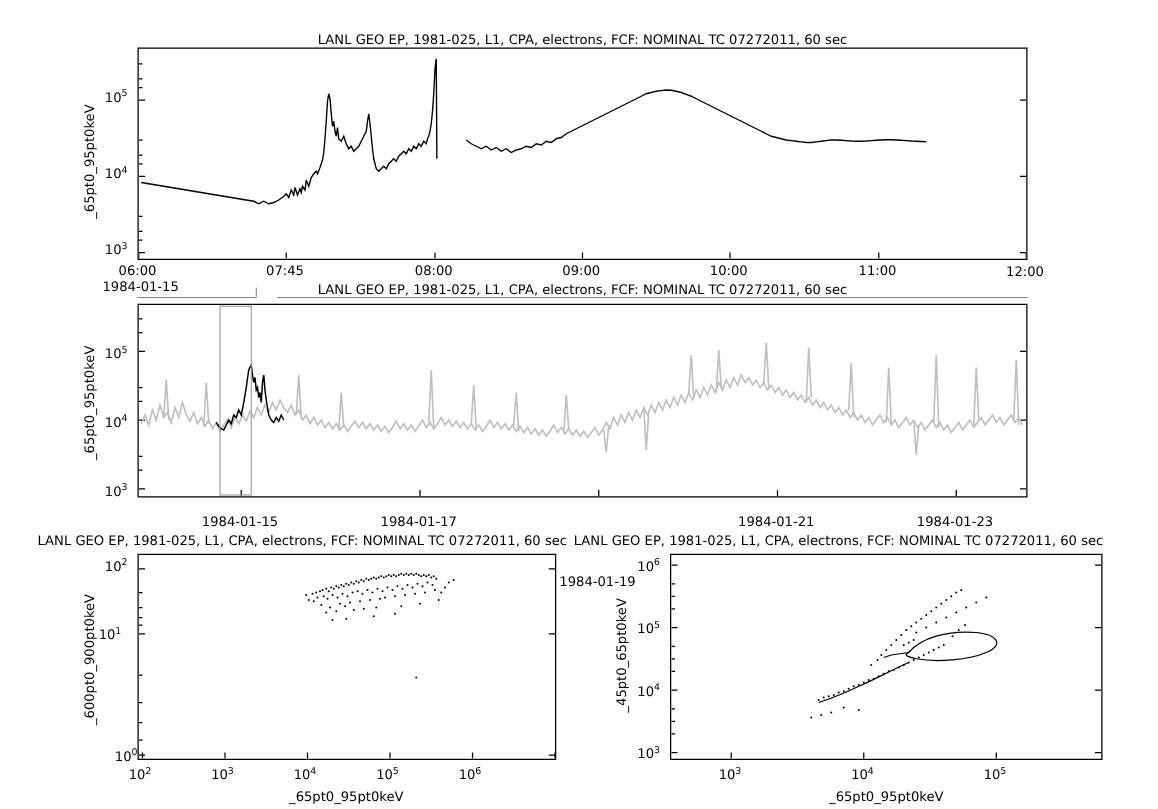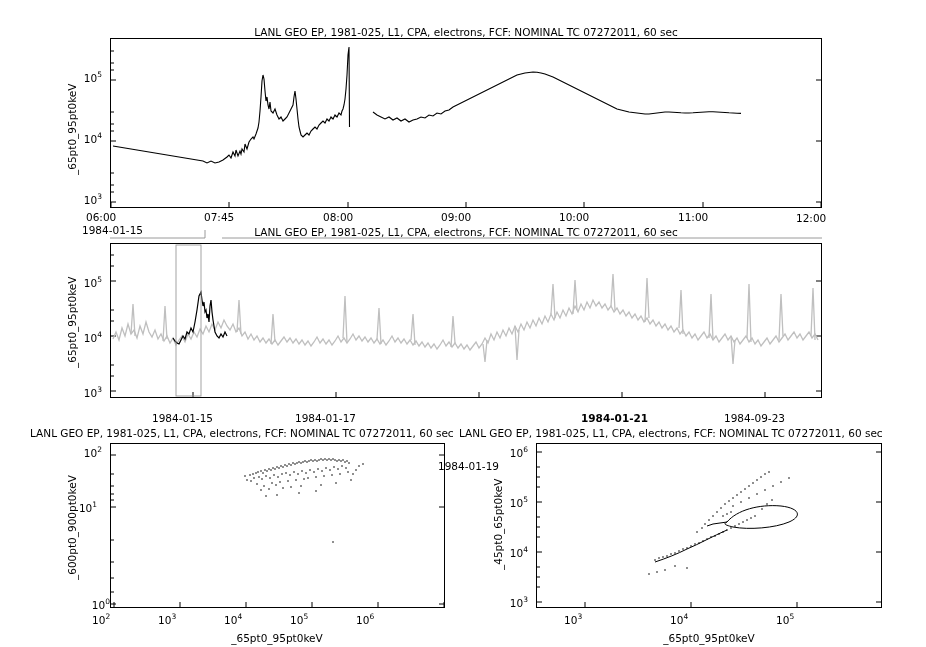--- a/index.html
+++ b/index.html
@@ -41,20 +41,21 @@
   .xlabel {
     position: absolute;
     font-size: 10.5px;
     white-space: nowrap;
     text-align: center;
   }
   .tick-label-x {
     position: absolute;
     font-size: 10.5px;
     white-space: nowrap;
+    text-align: center;
   }
   .tick-label-y {
     position: absolute;
     font-size: 10.5px;
     white-space: nowrap;
     text-align: right;
   }
   .tick-label-y sup, .tick-label-x sup {
     font-size: 7.5px;
     vertical-align: super;
@@ -182,22 +183,22 @@
 
       <polyline fill="none" stroke="#000000" stroke-width="1.2" points="62,94 64,97 66,99 68,100 70,96 72,92 74,95 76,88 78,90 80,84 82,88 84,78 86,66 88,52 90,48 91,56 92,62 93,58 94,68 95,66 96,74 97,70 98,78 99,62 100,56 101,68 102,76 103,82 104,88 105,90 106,92 108,94 110,90 112,93 114,88 116,92"></polyline>
 
       <rect x="65" y="1" width="25" height="151" fill="none" stroke="#9a9a9a" stroke-width="0.9"></rect>
     </svg>
   </div>
 
   <div class="tick-label-x" style="left:152px; top:412px; width:80px;">1984-01-15</div>
   <div class="tick-label-x" style="left:295px; top:412px; width:80px;">1984-01-17</div>
   <div class="tick-label-x" style="left:438px; top:412px; width:80px;margin-top:48px;">1984-01-19</div>
-  <div class="tick-label-x" style="left:581px; top:412px; width:80px;font-weight:bold;">1984-01-21</div>
-  <div class="tick-label-x" style="left:724px; top:412px; width:80px;">1984-09-23</div>
+  <div class="tick-label-x" style="left:581px; top:412px; width:80px;">1984-01-21</div>
+  <div class="tick-label-x" style="left:724px; top:412px; width:80px;">1984-01-23</div>
 </div>
 
 <div class="panel">
   <div class="ptitle" style="left:30px; top:427px; width:466px; text-align:left;">LANL GEO EP, 1981-025, L1, CPA, electrons, FCF: NOMINAL TC 07272011, 60 sec</div>
 
   <div class="ylabel" style="left:66px; top:580px;">_600pt0_900pt0keV</div>
 
   <div class="tick-label-y" style="left:74px; top:445px; width:28px;"><span>10</span><sup>2</sup></div>
   <div class="tick-label-y" style="left:74px; top:500px; width:28px;text-align:center;"><span>10</span><sup>1</sup></div>
   <div class="tick-label-y" style="left:82px; top:597px; width:28px;"><span>10</span><sup>0</sup></div>

